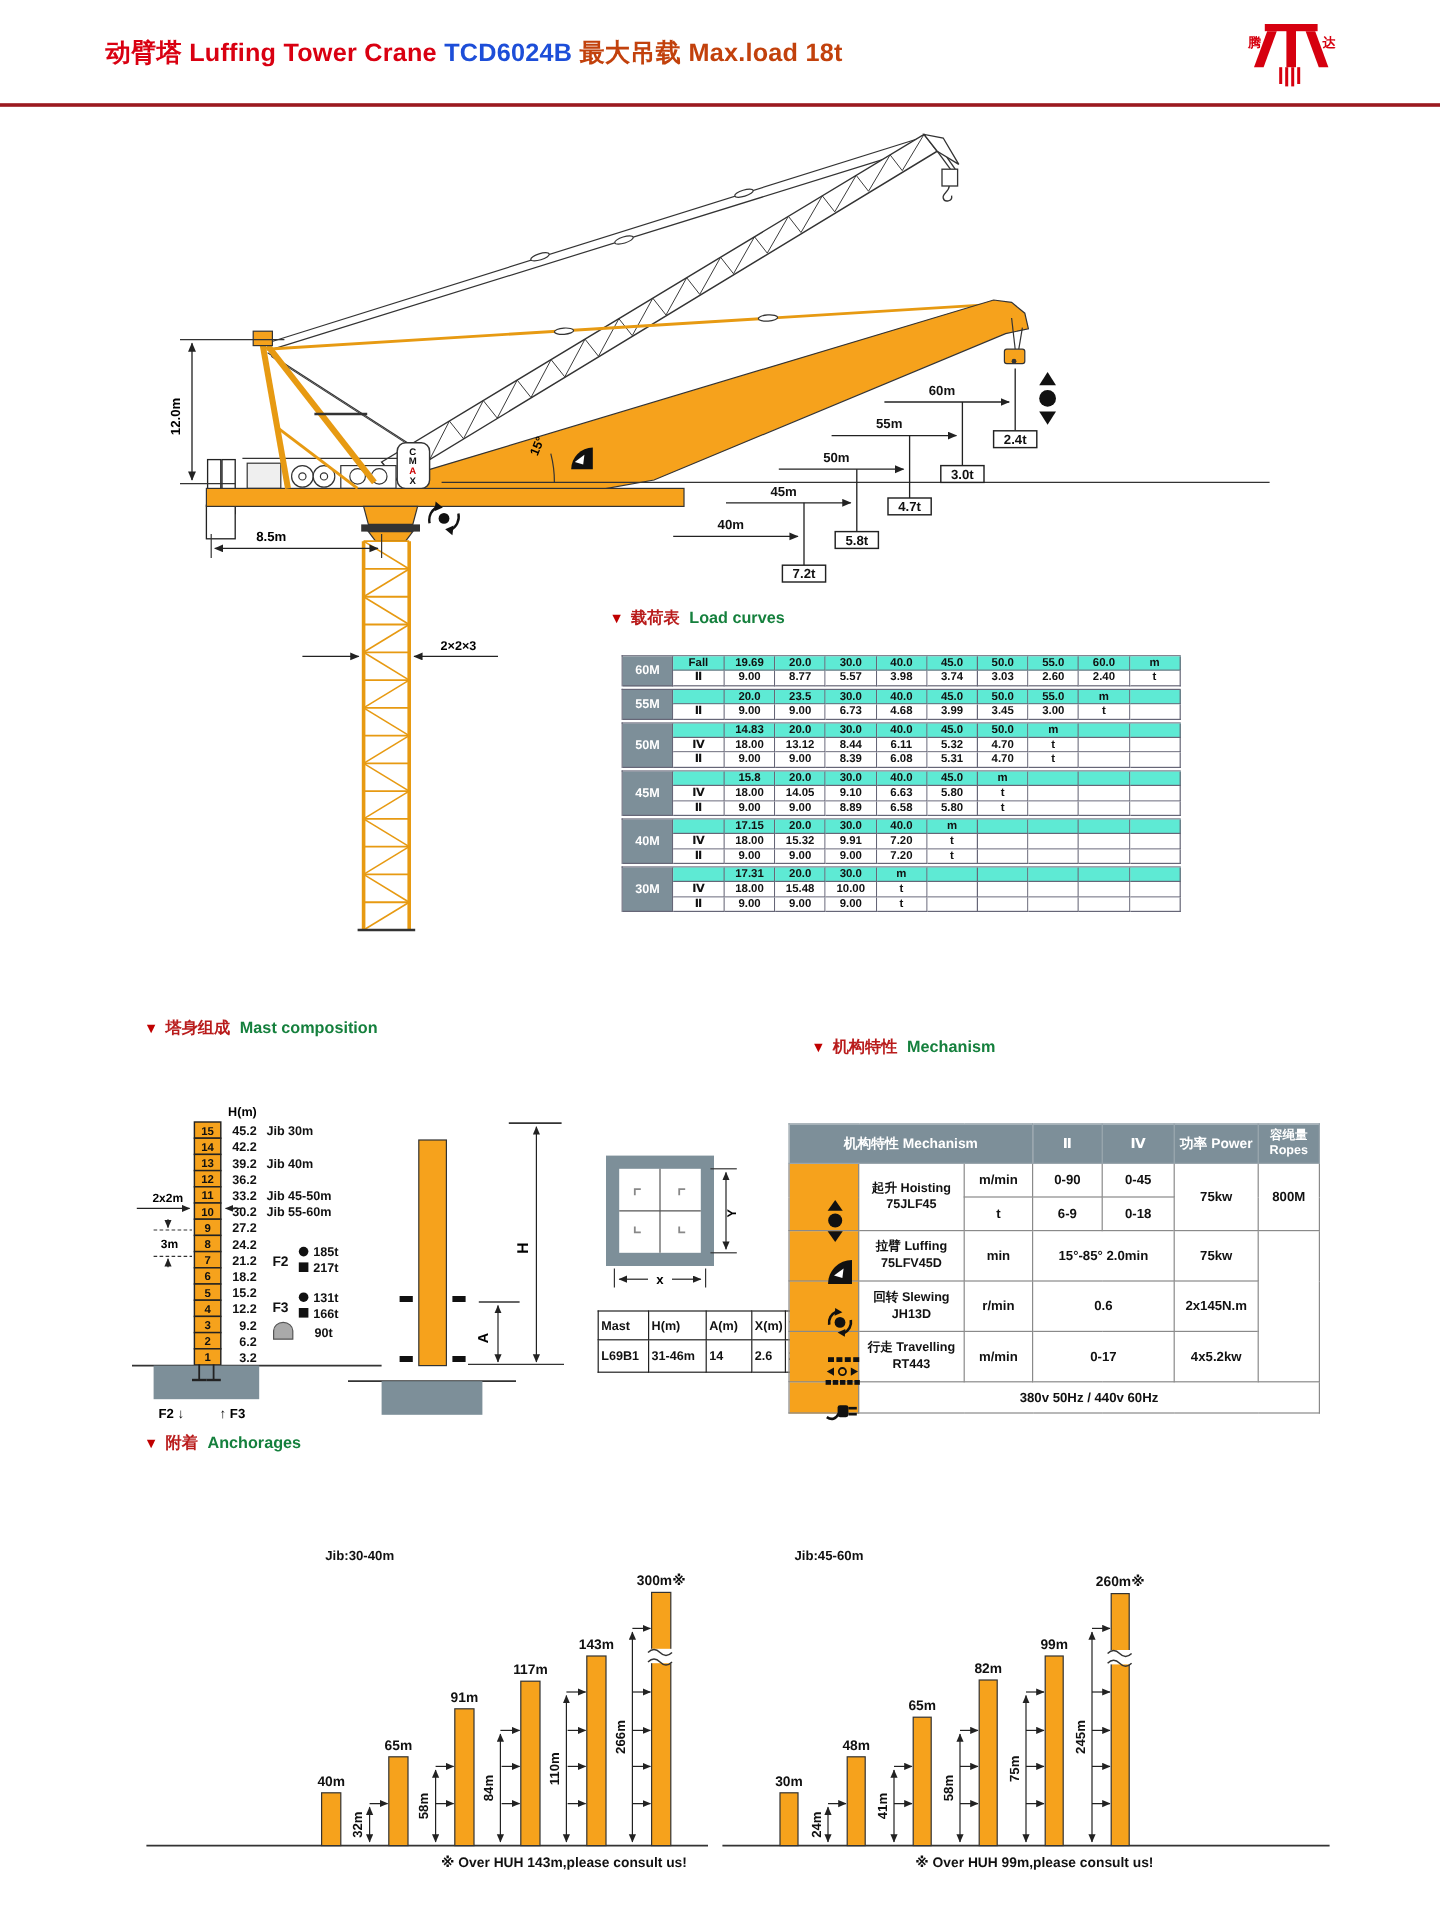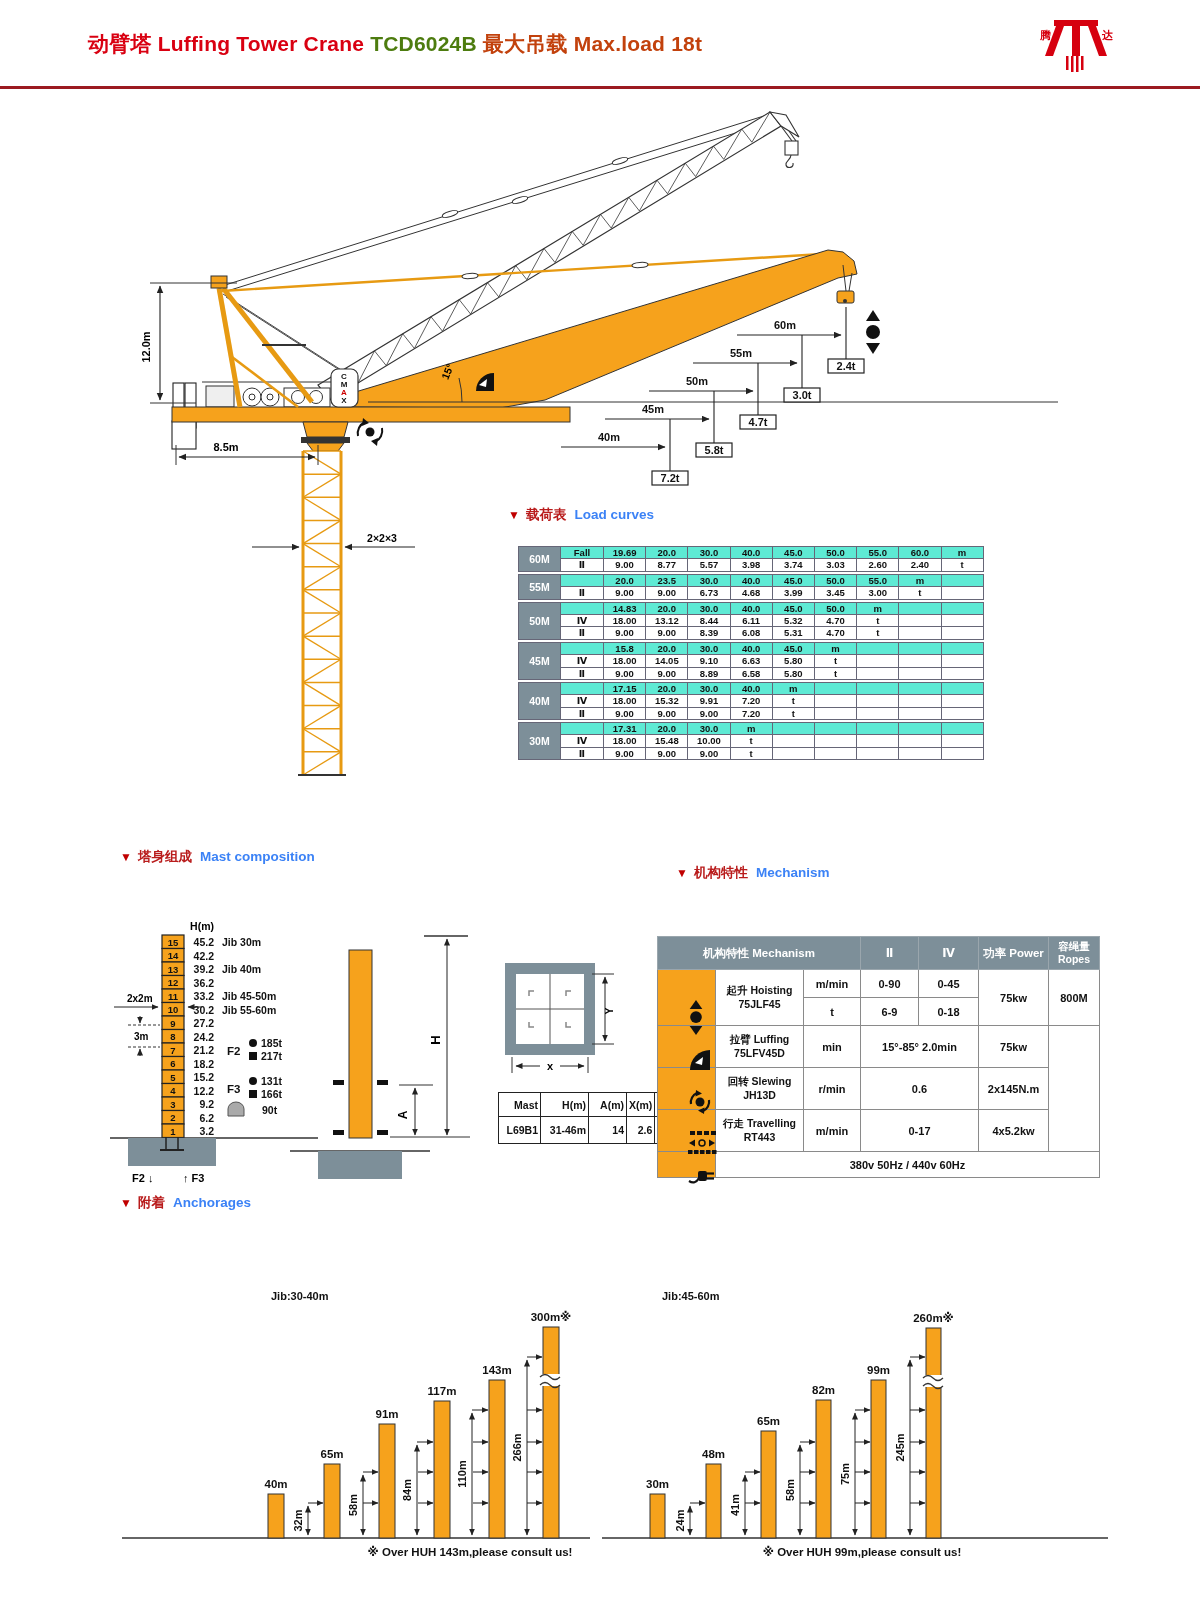--- a/index.html
+++ b/index.html
@@ -1,44 +1,44 @@
 <!DOCTYPE html>
 <html><head>
 <meta charset="utf-8">
 <style>
 *{margin:0;padding:0;box-sizing:border-box}
 html,body{background:#fff}
 body{font-family:"Liberation Sans","DejaVu Sans",sans-serif;color:#111}
 .page{position:relative;width:1200px;height:1599px;background:#fff;overflow:hidden}
 .title-row{position:absolute;left:88px;top:30px;font-size:21px;font-weight:bold;white-space:nowrap;letter-spacing:.2px}
-.t-red{color:#d90011}.t-black{color:#4d7c0f}.t-dark{color:#c2410c}
+.t-red{color:#d90011}.t-black{color:#1d4ed8}.t-dark{color:#c2410c}
 .divider{position:absolute;left:0;top:86px;width:1200px;height:3px;background:#9b1a20}
 .sec-title{position:absolute;font-size:13.5px;font-weight:bold;white-space:nowrap}
 .sec-title .tri{color:#c00000;margin-right:6px;font-size:12px}
 .sec-title .zh{color:#b91c1c;margin-right:8px}
-.sec-title .en{color:#3b82f6}
+.sec-title .en{color:#15803d}
 svg{position:absolute;overflow:visible}
 svg text{font-family:"Liberation Sans","DejaVu Sans",sans-serif}
 
 #load-table{position:absolute;left:518px;top:546px;width:466px}
 .lt-group{display:grid;grid-template-columns:42px 43px repeat(9,42.2px);margin-bottom:2px;border-left:1px solid #667;border-top:1px solid #667}
 .lt-label{background:#7d8f99;color:#fff;display:flex;align-items:center;justify-content:center;font-size:10.5px;font-weight:bold;border-right:1px solid #667;border-bottom:1px solid #667}
 .lt-cell{height:12.4px;line-height:11.5px;text-align:center;font-size:9.5px;font-weight:bold;border-right:1px solid #667;border-bottom:1px solid #667;overflow:hidden}
 .lt-o{background:#5eead4}
 .lt-w{background:#fff}
 
 #mech-table{position:absolute;left:657px;top:936px;border-collapse:collapse;table-layout:fixed}
 #mech-table td{border:1px solid #8a8a8a;text-align:center;vertical-align:middle;font-size:11px;font-weight:bold;color:#111;padding:0}
 #mech-table tr.mh td{background:#7d8f99;color:#fff;font-size:11.5px;font-weight:bold;border-color:#9aa6ad}
 #mech-table td.ic{background:#f6a21c}
 #mech-table td.nm div{line-height:1.3;font-size:10.5px}
 #mech-table td.two div{line-height:1.2;font-size:10.5px}
 
 #mast-table{position:absolute;left:498px;top:1092px;border-collapse:collapse}
-#mast-table td{border:1.5px solid #222;font-size:10.5px;font-weight:bold;text-align:right;background:#fff;padding:0 2px}
+#mast-table td{border:1.5px solid #222;font-size:10.5px;font-weight:bold;text-align:left;background:#fff;padding:0 2px}
 </style>
 </head>
 <body>
 
 <div class="page">
 
   <div class="title-row">
     <span class="t-red"><span>动臂塔</span> <span>Luffing Tower Crane</span></span>
     <span class="t-black">TCD6024B</span>
     <span class="t-dark"><span>最大吊载</span>  <span>Max.load 18t</span></span>

